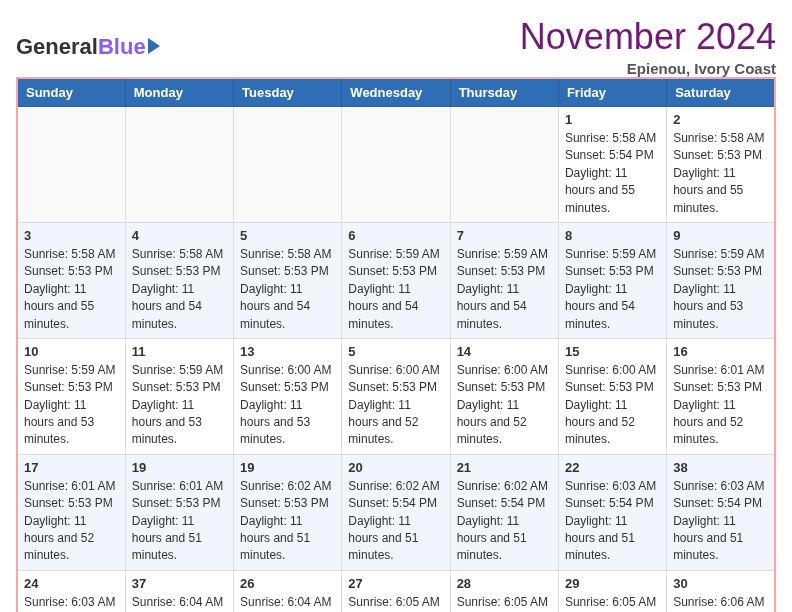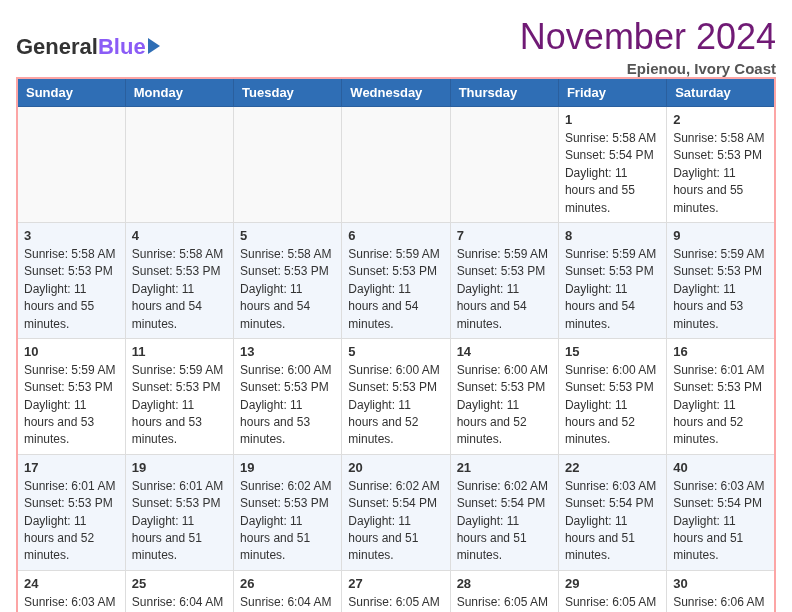--- a/index.html
+++ b/index.html
@@ -270,35 +270,35 @@
 Sunset: 5:54 PM
 Daylight: 11 hours and 51 minutes.</div>
           </td>
           <td>
             <div class="day-number">22</div>
             <div class="day-info" style="white-space: pre-line;">Sunrise: 6:03 AM
 Sunset: 5:54 PM
 Daylight: 11 hours and 51 minutes.</div>
           </td>
           <td>
-            <div class="day-number">40</div>
+            <div class="day-number">38</div>
             <div class="day-info" style="white-space: pre-line;">Sunrise: 6:03 AM
 Sunset: 5:54 PM
 Daylight: 11 hours and 51 minutes.</div>
           </td>
         </tr>
         <tr>
           <td>
             <div class="day-number">24</div>
             <div class="day-info" style="white-space: pre-line;">Sunrise: 6:03 AM
 Sunset: 5:54 PM
 Daylight: 11 hours and 50 minutes.</div>
           </td>
           <td>
-            <div class="day-number">25</div>
+            <div class="day-number">37</div>
             <div class="day-info" style="white-space: pre-line;">Sunrise: 6:04 AM
 Sunset: 5:55 PM
 Daylight: 11 hours and 50 minutes.</div>
           </td>
           <td>
             <div class="day-number">26</div>
             <div class="day-info" style="white-space: pre-line;">Sunrise: 6:04 AM
 Sunset: 5:55 PM
 Daylight: 11 hours and 50 minutes.</div>
           </td>

